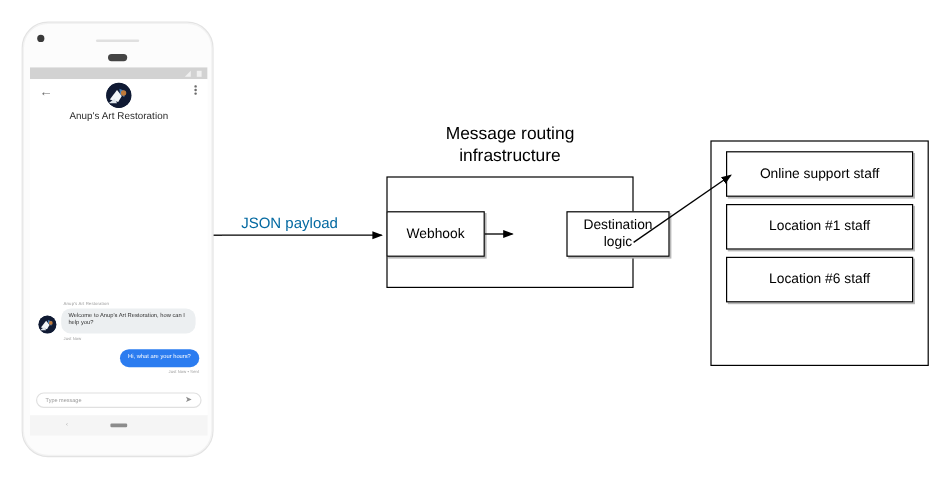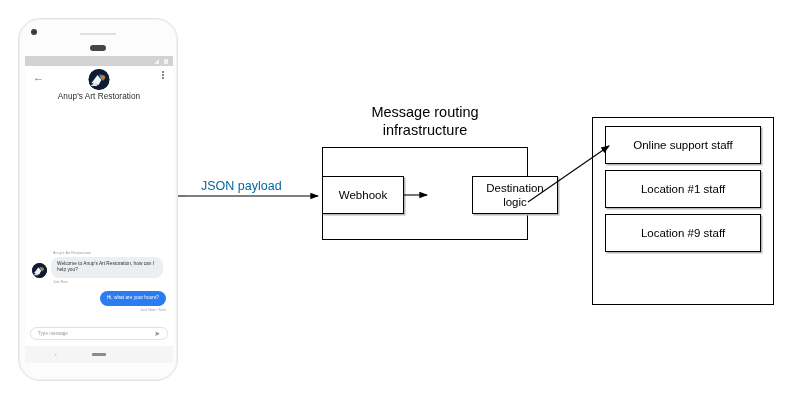--- a/index.html
+++ b/index.html
@@ -373,21 +373,21 @@
 
   <div class="dbox shadow" style="left:322px; top:176px; width:82px; height:38px;">Webhook</div>
 
   <div class="dbox shadow" style="left:431px; top:176px; width:86px; height:38px;margin-left:41px;">Destination logic</div>
 
 
   <div class="dbox" style="left:592px; top:117px; width:182px; height:188px;"></div>
 
   <div class="dbox shadow" style="left:605px; top:126px; width:156px; height:38px;">Online support staff</div>
   <div class="dbox shadow" style="left:605px; top:170px; width:156px; height:38px;">Location #1 staff</div>
-  <div class="dbox shadow" style="left:605px; top:214px; width:156px; height:38px;">Location #9 staff</div>
+  <div class="dbox shadow" style="left:605px; top:214px; width:156px; height:38px;">Location #6 staff</div>
 
   <svg class="overlay">
     <defs>
       <marker id="arrowhead" markerWidth="8" markerHeight="8" refX="7" refY="3" orient="auto" markerUnits="strokeWidth">
         <path d="M0,0 L8,3 L0,6 Z" fill="#000000"></path>
       </marker>
     </defs>
 
     <path d="M178,196 L185,196" stroke="#000000" stroke-width="1.1" fill="none"></path>
 

